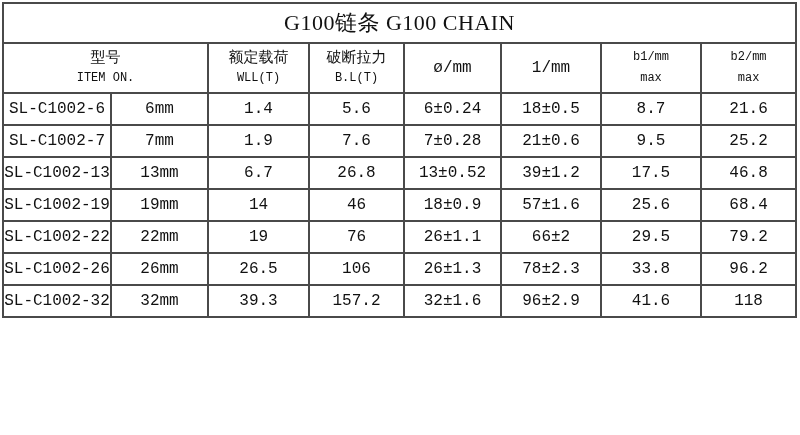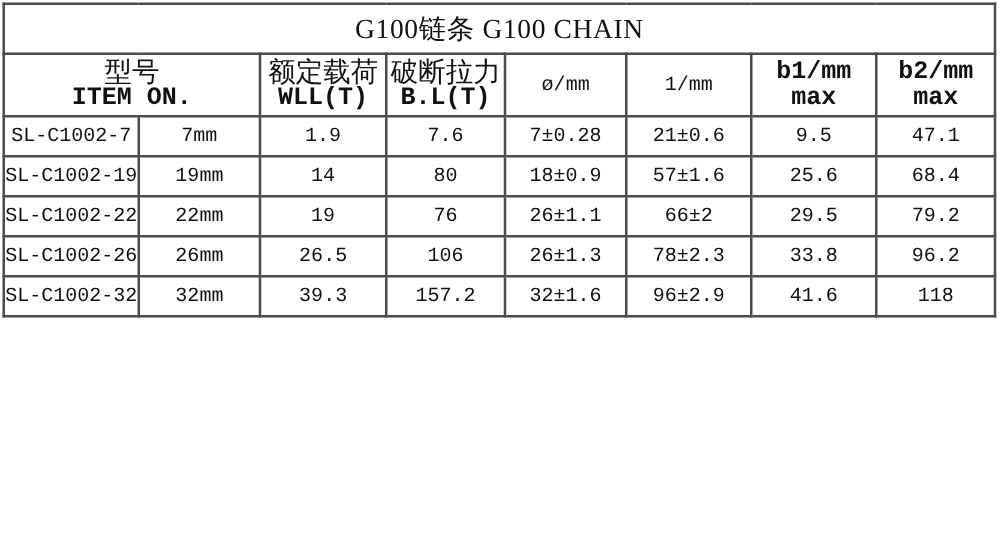--- a/index.html
+++ b/index.html
@@ -38,26 +38,25 @@
     font-size: 22px;
     font-weight: 600;
     letter-spacing: 0.5px;
   }
   .header-row th {
     height: 48px;
     font-size: 16px;
     line-height: 21px;
   }
   .header-line-cjk {
-    font-size: 22px;
+    font-size: 15px;
     font-family: "Liberation Serif", "DejaVu Serif", serif;
   }
   .header-line-latin {
-    font-size: 20px;
-    font-weight: bold;
+    font-size: 12px;
   }
   .data-row td {
     height: 30px;
     font-size: 16px;
   }
 </style>
 </head>
 <body>
 
 <table class="spec-table">
@@ -95,34 +94,54 @@
         <div class="header-line-latin">max</div>
       </th>
       <th>
         <div class="header-line-latin">b2/mm</div>
         <div class="header-line-latin">max</div>
       </th>
     </tr>
   </thead>
   <tbody>
       <tr class="data-row">
+    <td>SL-C1002-6</td>
+    <td>6mm</td>
+    <td>1.4</td>
+    <td>5.6</td>
+    <td>6±0.24</td>
+    <td>18±0.5</td>
+    <td>8.7</td>
+    <td>21.6</td>
+  </tr>
+      <tr class="data-row">
     <td>SL-C1002-7</td>
     <td>7mm</td>
     <td>1.9</td>
     <td>7.6</td>
     <td>7±0.28</td>
     <td>21±0.6</td>
     <td>9.5</td>
-    <td>47.1</td>
+    <td>25.2</td>
+  </tr>
+      <tr class="data-row">
+    <td>SL-C1002-13</td>
+    <td>13mm</td>
+    <td>6.7</td>
+    <td>26.8</td>
+    <td>13±0.52</td>
+    <td>39±1.2</td>
+    <td>17.5</td>
+    <td>46.8</td>
   </tr>
       <tr class="data-row">
     <td>SL-C1002-19</td>
     <td>19mm</td>
     <td>14</td>
-    <td>80</td>
+    <td>46</td>
     <td>18±0.9</td>
     <td>57±1.6</td>
     <td>25.6</td>
     <td>68.4</td>
   </tr>
       <tr class="data-row">
     <td>SL-C1002-22</td>
     <td>22mm</td>
     <td>19</td>
     <td>76</td>

